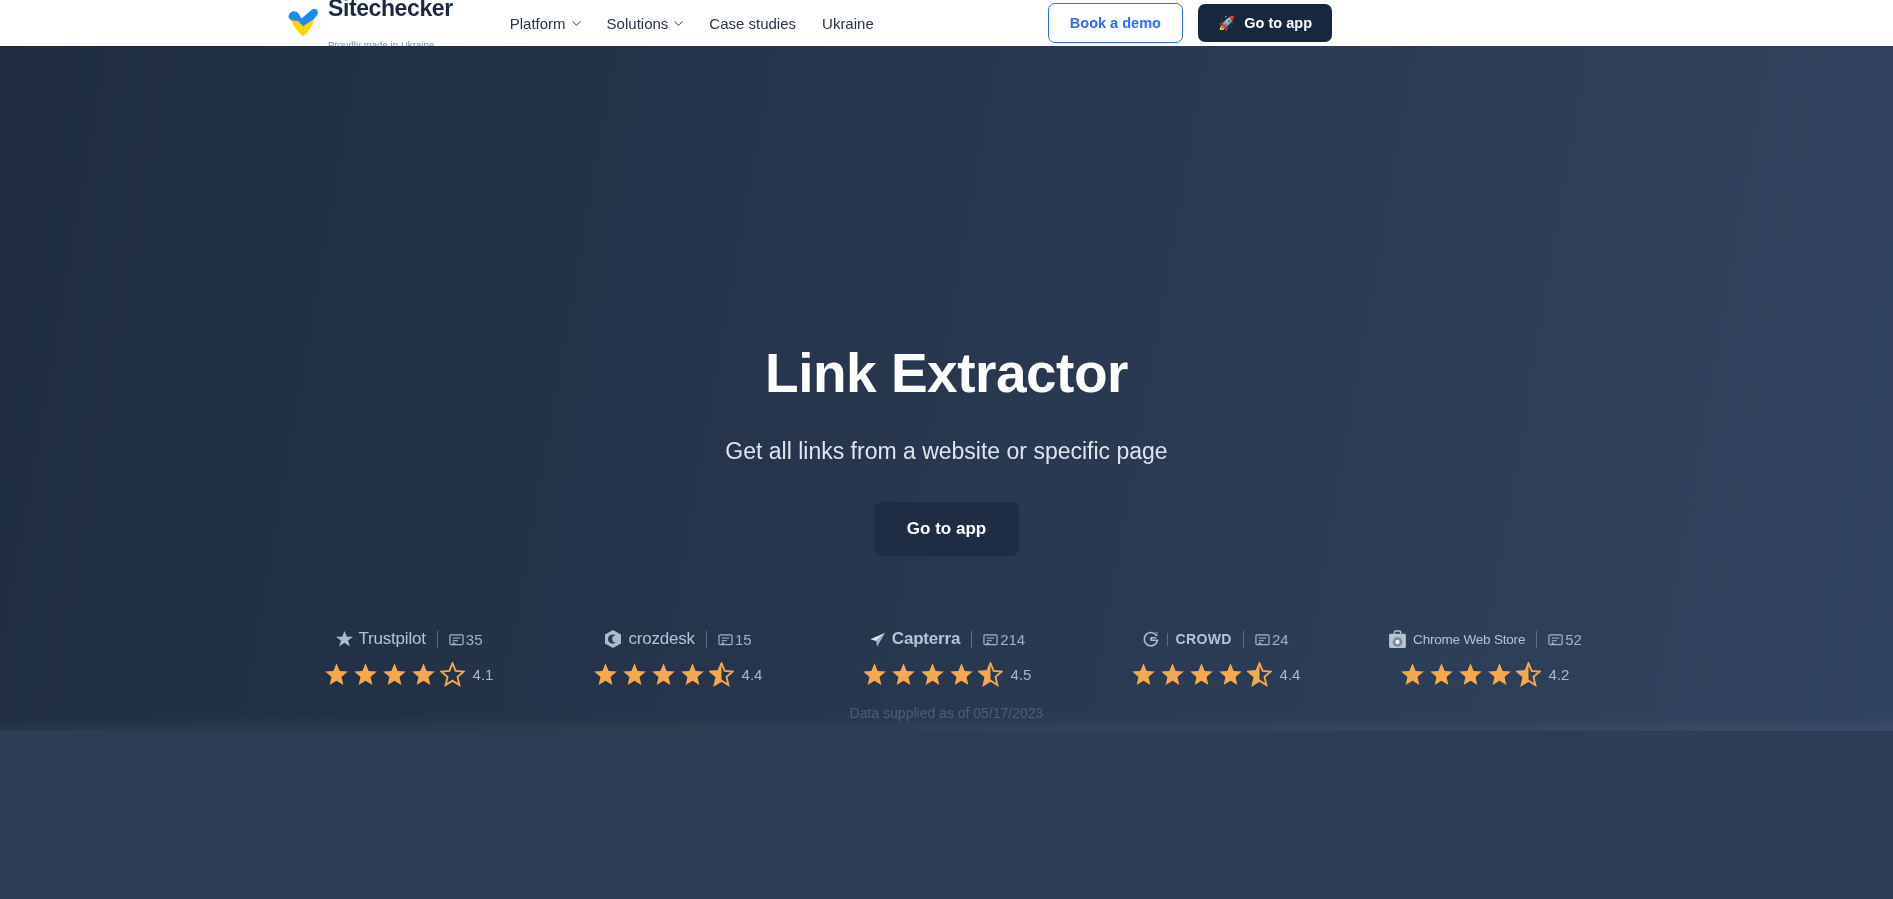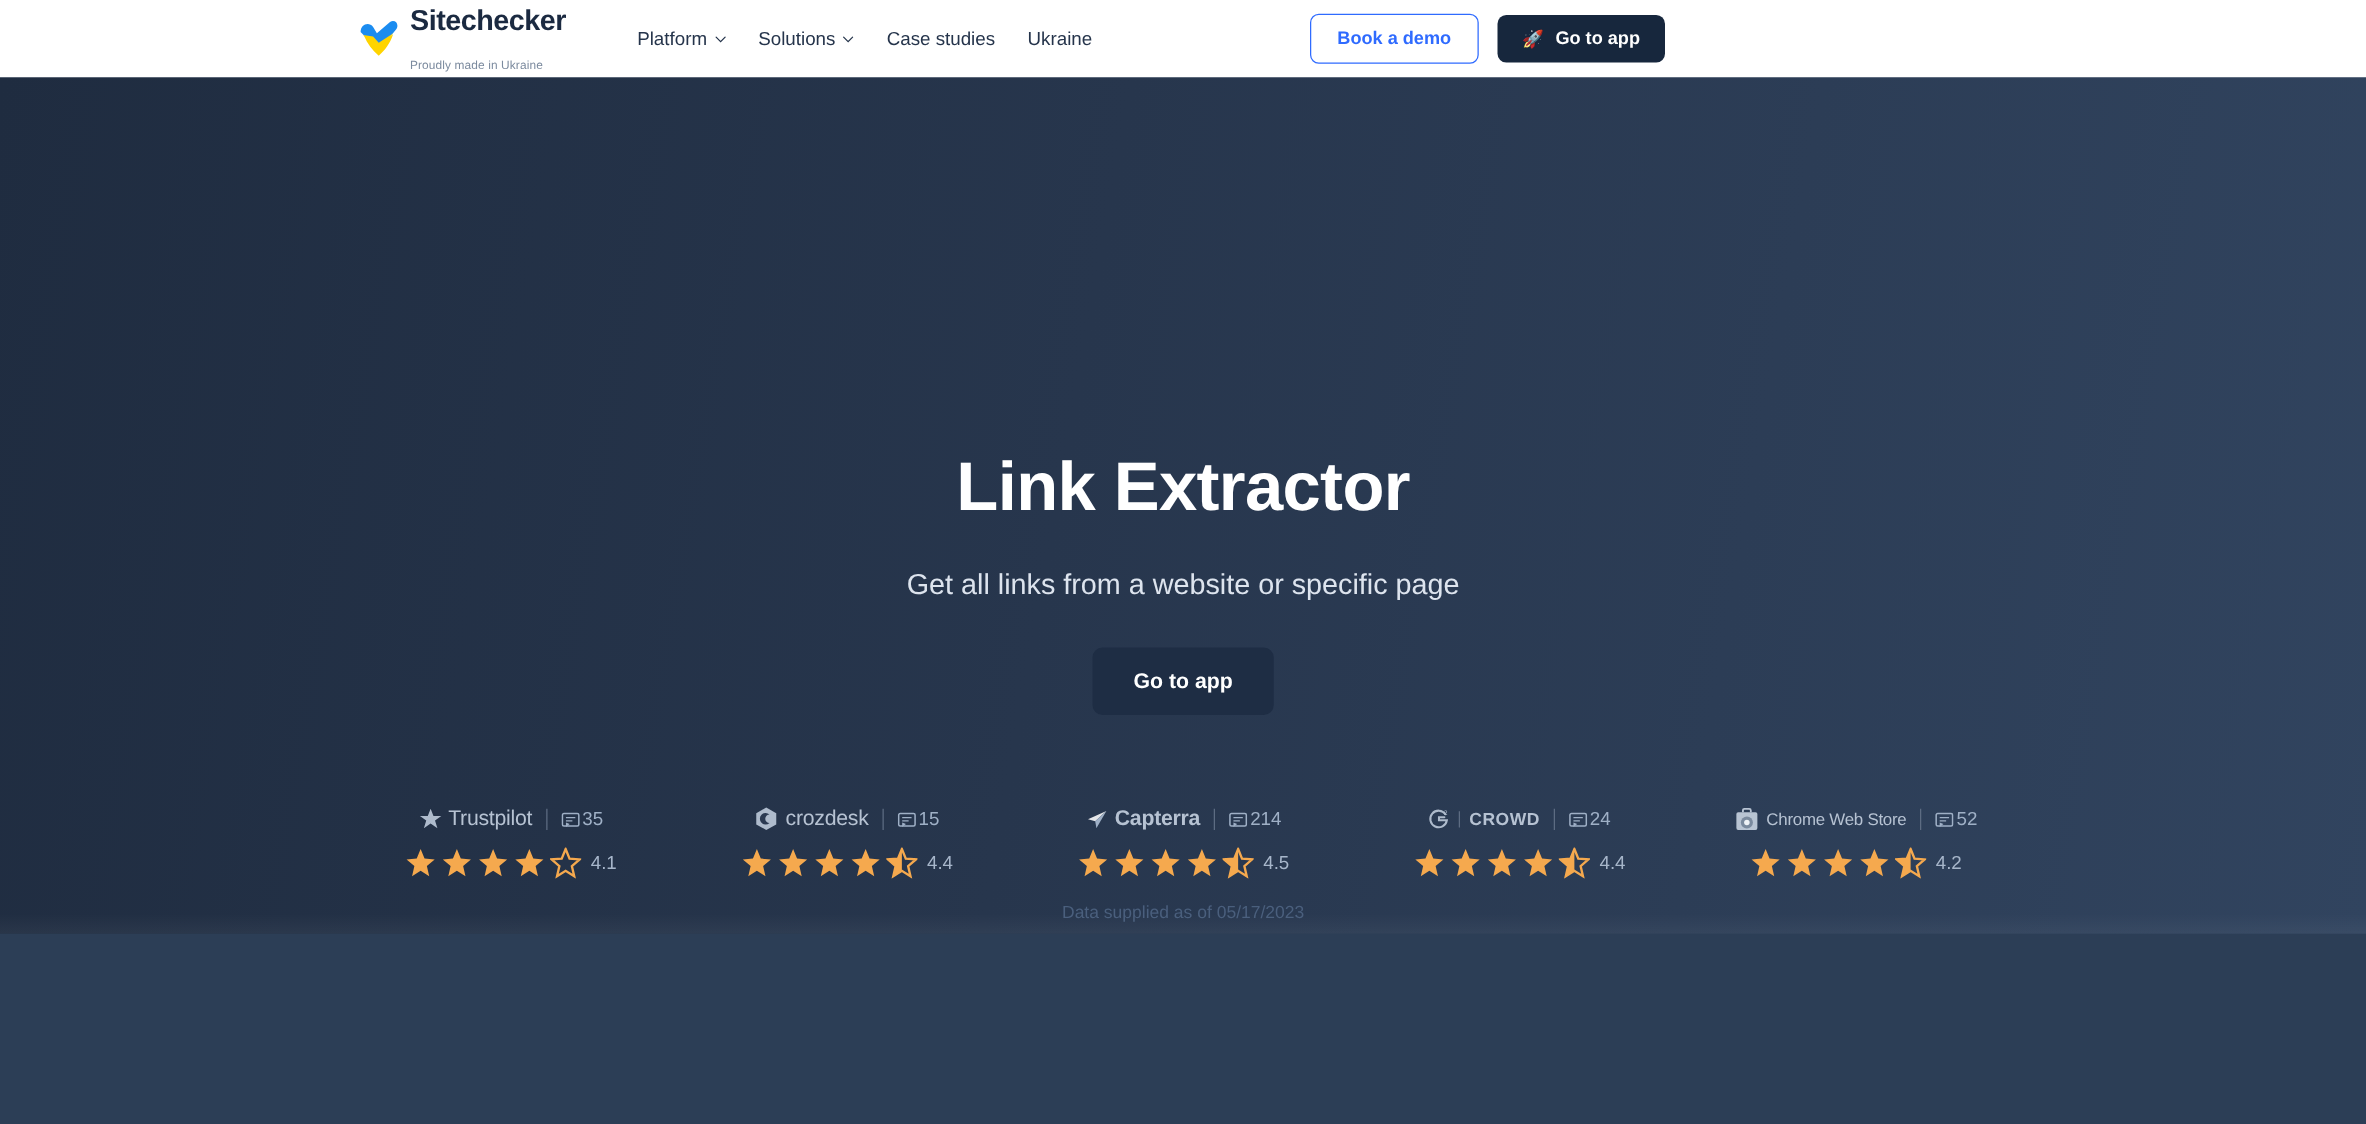--- a/index.html
+++ b/index.html
@@ -7,21 +7,21 @@
     width: 1893px;
     height: 899px;
     overflow: hidden;
     font-family: "Liberation Sans", sans-serif;
   }
   body { background: #2c3e56; }
 
   
   .header {
     position: relative;
-    height: 62px;
+    height: 46px;
     background: #ffffff;
     display: flex;
     align-items: center;
     width: 100%;
   }
   .logo-block {
     display: flex;
     align-items: center;
     margin-left: 287px;
     gap: 9px;

